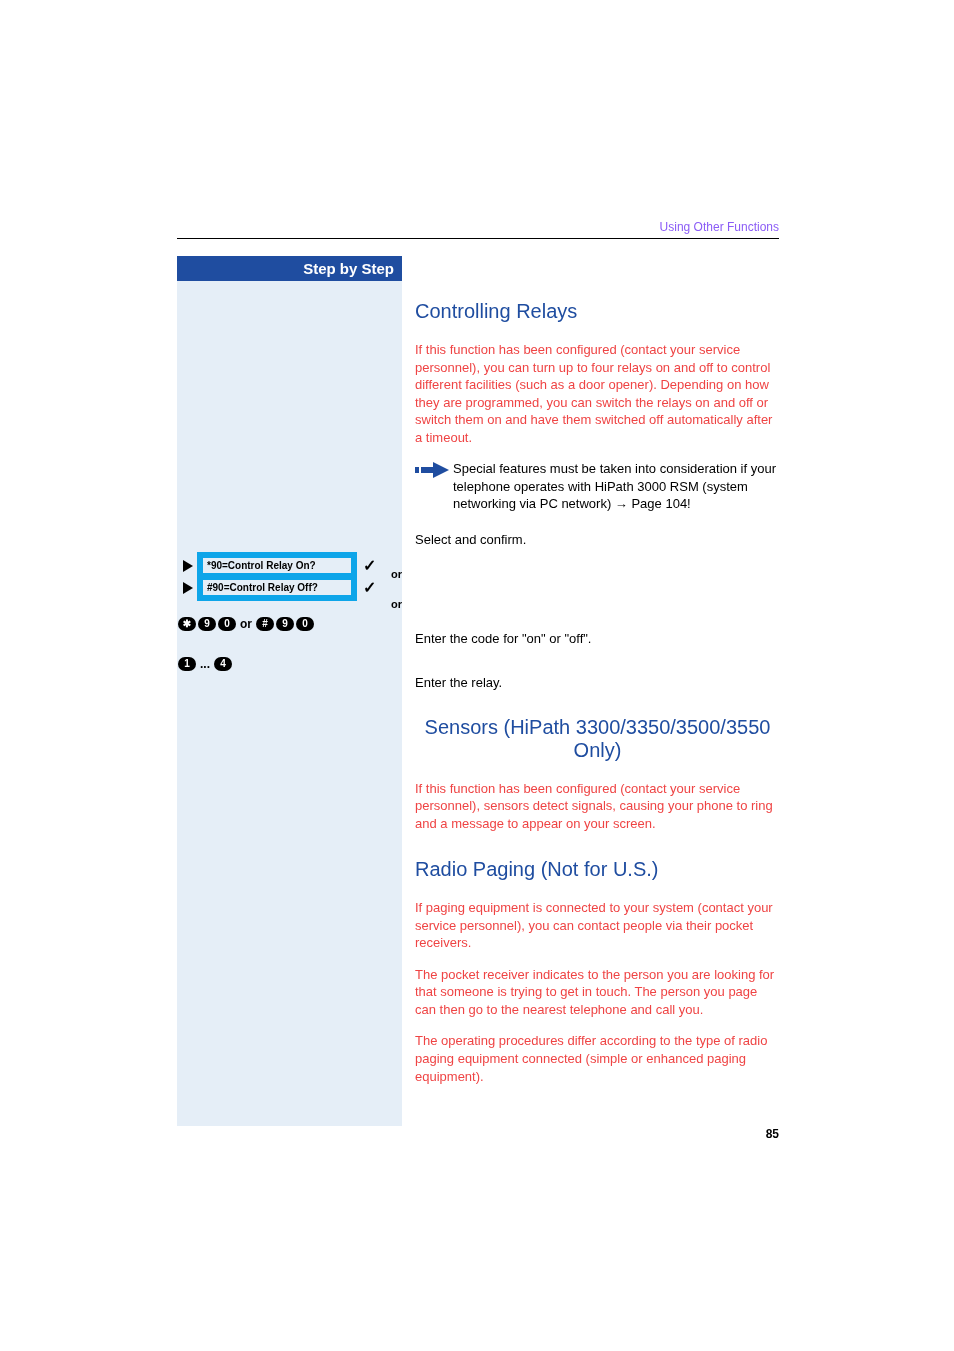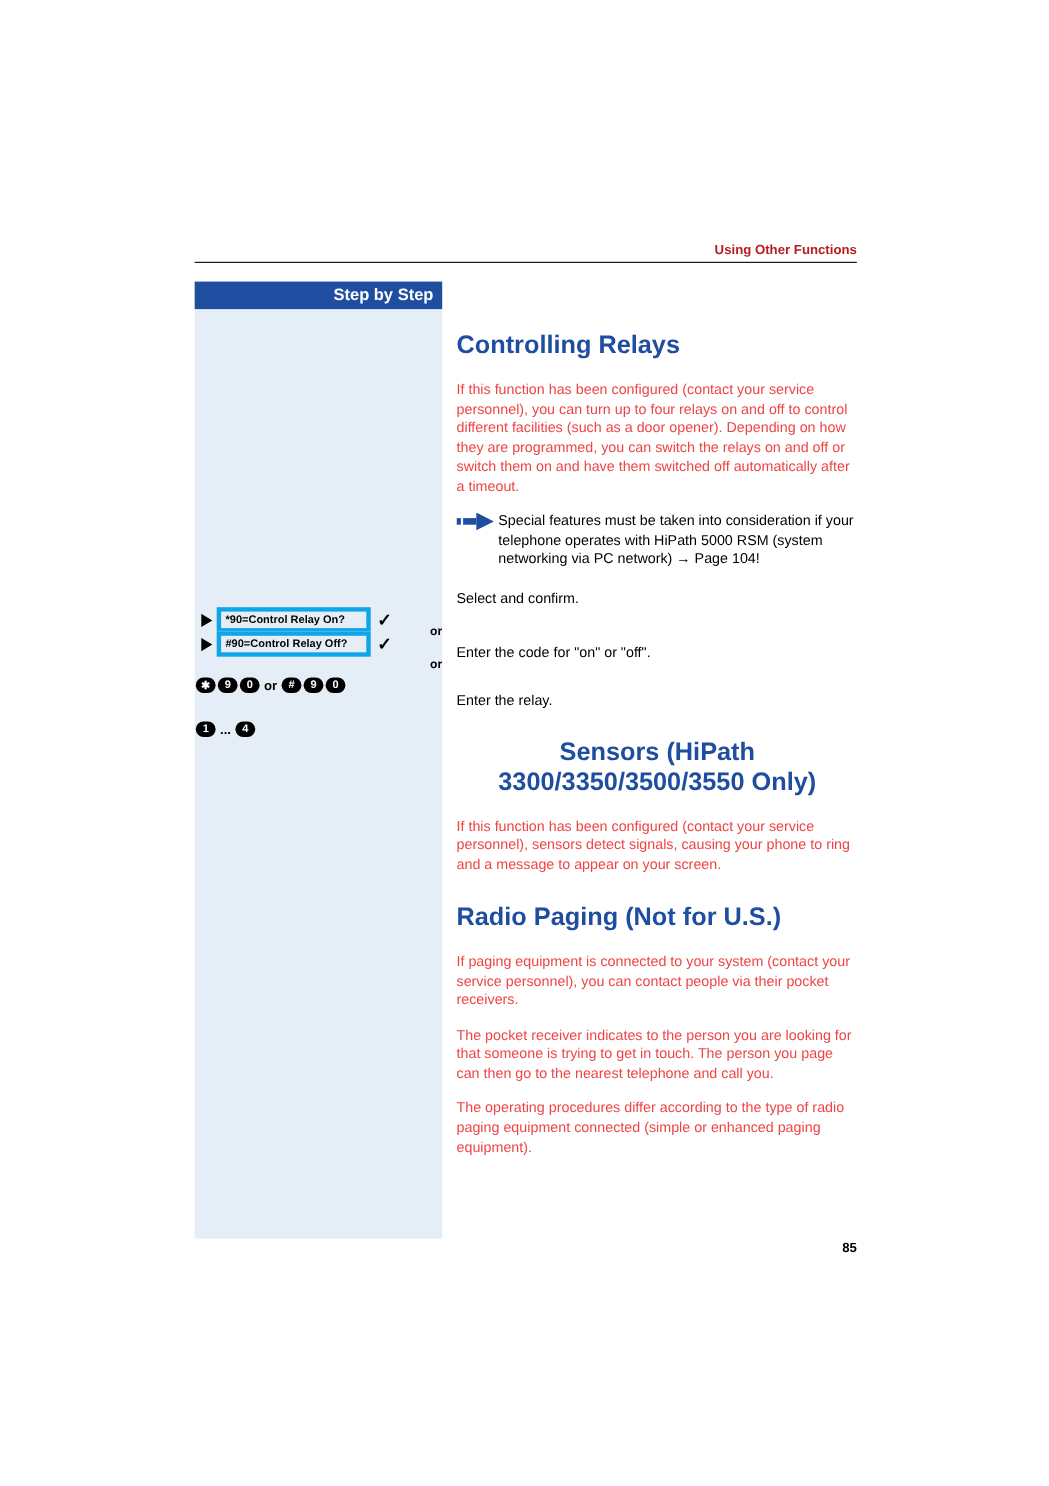--- a/index.html
+++ b/index.html
@@ -8,22 +8,22 @@
     width: 954px;
     height: 1351px;
     background: #fff;
     position: relative;
   }
   .header {
     position: absolute;
     top: 220px;
     right: 175px;
     font-size: 12px;
-    font-weight: bold;
-    color: #b91c1c;
+    font-weight: normal;
+    color: #8b5cf6;
   }
   .hr-line {
     position: absolute;
     top: 238px;
     left: 177px;
     right: 175px;
     border-top: 1px solid #000;
   }
   .sidebar {
     position: absolute;
@@ -51,25 +51,25 @@
   }
   .arrow-right {
     display: inline-block;
     width: 0; height: 0;
     border-top: 6px solid transparent;
     border-bottom: 6px solid transparent;
     border-left: 10px solid #000;
     margin-right: 4px;
   }
   .option-box {
-    border: 4px solid #0ea5e9;
+    border: 6px solid #0ea5e9;
     font-size: 10px;
     font-weight: bold;
     padding: 2px 4px;
-    width: 140px;
+    width: 160px;
     display: inline-block;
     background: #e5eef7;
   }
   .check {
     font-size: 16px;
     font-weight: bold;
     margin-left: 6px;
   }
   .or-text {
     position: absolute;
@@ -111,22 +111,22 @@
     vertical-align: middle;
   }
   .content {
     position: absolute;
     top: 256px;
     left: 415px;
     width: 365px;
   }
   h2.section {
     color: #1f4da0;
-    font-size: 23px;
-    font-weight: bold;
+    font-size: 20px;
+    font-weight: normal;
     margin-top: 40px;
     margin-bottom: 18px;
   }
   h2.section.first { margin-top: 44px; }
   .body-text {
     font-size: 13px;
     line-height: 1.35;
     color: #ef4444;
     margin-bottom: 14px;
   }
@@ -194,24 +194,24 @@
   <p class="body-text">If this function has been configured (contact your service personnel), you can turn up to four relays on and off to control different facilities (such as a door opener). Depending on how they are programmed, you can switch the relays on and off or switch them on and have them switched off automatically after a timeout.</p>
 
   <div class="note-row">
     <div class="note-icon">
       <svg width="34" height="16" viewBox="0 0 34 16">
         <rect x="0" y="5" width="4" height="6" fill="#1f4da0"></rect>
         <rect x="6" y="5" width="12" height="6" fill="#1f4da0"></rect>
         <polygon points="18,0 34,8 18,16" fill="#1f4da0"></polygon>
       </svg>
     </div>
-    <div class="note-text">Special features must be taken into consideration if your telephone operates with HiPath 5000 RSM (system networking via PC network) → Page 104!</div>
+    <div class="note-text">Special features must be taken into consideration if your telephone operates with HiPath 3000 RSM (system networking via PC network) → Page 104!</div>
   </div>
 
-  <p class="inline-instruction" style="margin-top:4px; margin-bottom:32px;">Select and confirm.</p>
+  <p class="inline-instruction" style="margin-top:4px; margin-bottom:82px;">Select and confirm.</p>
 
   <p class="inline-instruction" style="margin-bottom:26px;">Enter the code for "on" or "off".</p>
 
   <p class="inline-instruction">Enter the relay.</p>
 
   <h2 class="section" style="margin-top:24px;text-align:center;">Sensors (HiPath 3300/3350/3500/3550 Only)</h2>
   <p class="body-text">If this function has been configured (contact your service personnel), sensors detect signals, causing your phone to ring and a message to appear on your screen.</p>
 
   <h2 class="section" style="margin-top:26px;">Radio Paging (Not for U.S.)</h2>
   <p class="body-text">If paging equipment is connected to your system (contact your service personnel), you can contact people via their pocket receivers.</p>

